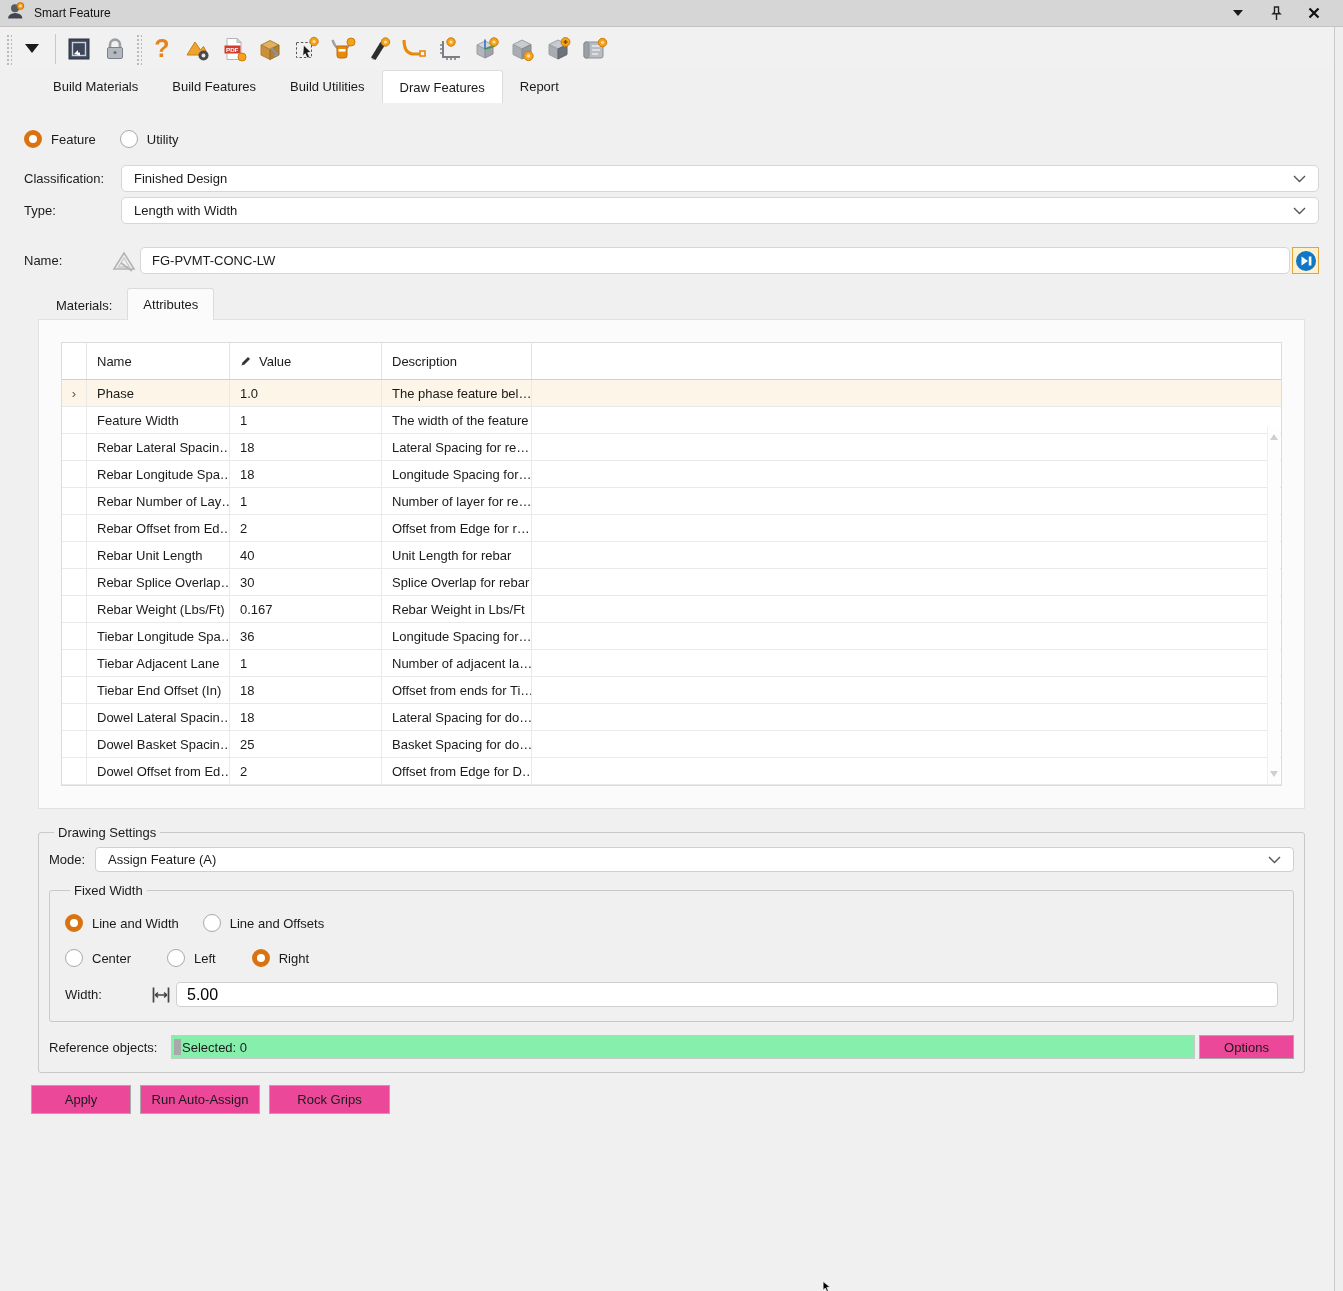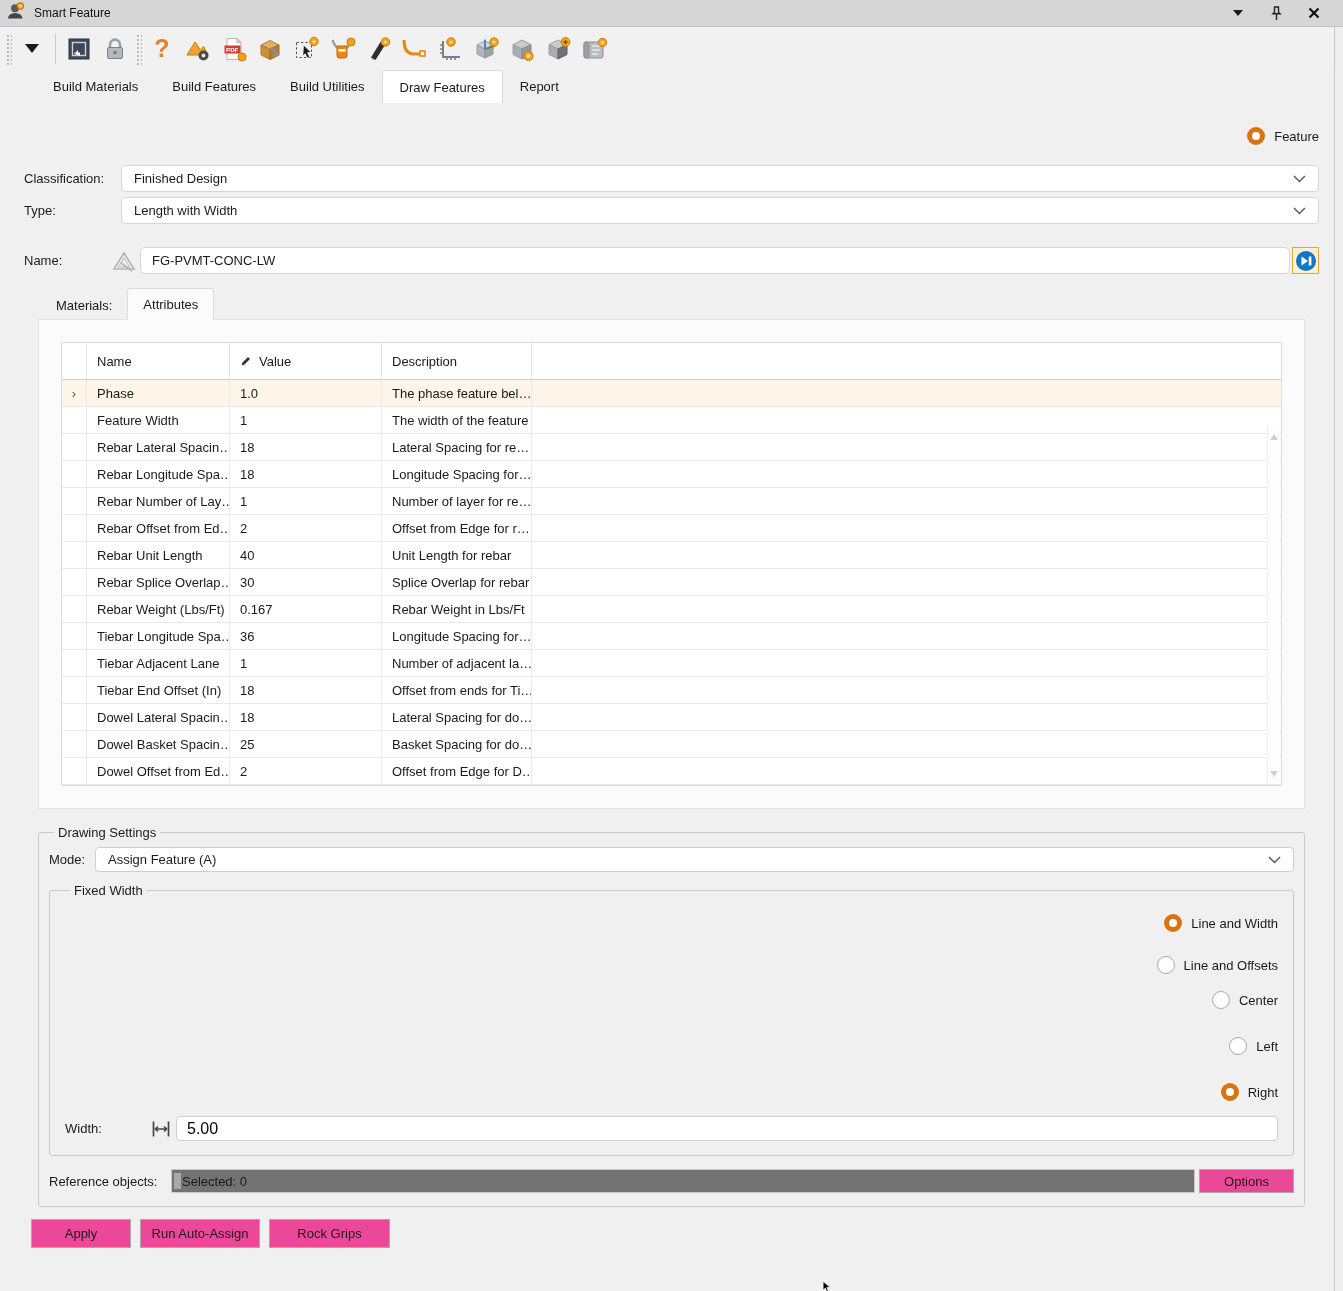--- a/index.html
+++ b/index.html
@@ -22,21 +22,21 @@
   .qmark{font-size:25px;font-weight:bold;color:#e8821e;line-height:1;}
 
   
   .tabstrip{display:flex;align-items:center;height:33px;padding-left:36px;}
   .tab{height:31px;display:flex;align-items:center;padding:0 17px;font-size:13px;color:#1a1a1a;cursor:default;}
   .tab.active{height:33px;background:#fff;border:1px solid #dcdcdc;border-bottom:none;border-radius:3px 3px 0 0;}
 
   .content{padding:0 24px;}
 
   
-  .radio-row{display:flex;align-items:flex-end;gap:24px;flex-direction:column;}
+  .radio-row{display:flex;align-items:center;gap:24px;}
   .radio-opt{display:flex;align-items:center;gap:9px;cursor:default;}
   .radio{width:18px;height:18px;border-radius:50%;background:#fff;border:1px solid #a9a9a9;flex:none;}
   .radio.on{border:5px solid #d9730f;}
   .row-feature{margin-top:24px;height:24px;}
 
   
   .frow{display:flex;align-items:center;margin-top:5px;}
   .frow .flabel{width:97px;flex:none;}
   .frow.first{margin-top:14px;}
   .dropdown{flex:1;height:27px;background:#fff;border:1px solid #d6d6d6;border-radius:5px;display:flex;align-items:center;padding:0 12px;cursor:default;}
@@ -76,28 +76,28 @@
 
   
   fieldset{border:1px solid #c9c9c9;border-radius:3px;}
   legend{font-size:13px;color:#1a1a1a;padding:0 4px;margin-left:5px;}
   .ds{margin:16px 14px 0 14px;padding:3px 10px 13px 10px;}
   .mode-row{display:flex;align-items:center;margin-top:4px;}
   .mode-row .flabel{width:46px;flex:none;}
   .dropdown.small{height:25px;border-radius:4px;border-color:#cfcfcf;}
   .fw{margin:11px 0 0 0;padding:8px 15px 14px 15px;}
   .fw-row1{margin-top:8px;}
-  .fw-row2{margin-top:17px;gap:28px;}
+  .fw-row2{margin-top:17px;gap:36px;}
   .width-row{display:flex;align-items:center;margin-top:15px;}
   .width-row .flabel{width:85px;flex:none;}
   .width-ic{width:26px;flex:none;display:flex;align-items:center;}
   .width-input{flex:1;height:25px;background:#fff;border:1px solid #cfcfcf;border-radius:4px;padding:0 10px;font-family:"Liberation Sans",sans-serif;font-size:16px;outline:none;}
   .ref-row{display:flex;align-items:center;margin-top:13px;}
   .ref-row .flabel{width:122px;flex:none;}
-  .ref-input{flex:1;height:24px;background:#737373;border:1px solid #c9c9c9;display:flex;align-items:center;padding:0 2px;gap:1px;}
+  .ref-input{flex:1;height:24px;background:#86efac;border:1px solid #c9c9c9;display:flex;align-items:center;padding:0 2px;gap:1px;}
   .selblock{width:7px;height:16px;background:#a9a9a9;flex:none;}
   .btn{height:29px;background:#ec4899;border:1px solid #a9a9a9;font-family:"Liberation Sans",sans-serif;font-size:13px;color:#1a1a1a;cursor:default;}
   .options-btn{width:95px;height:24px;margin-left:4px;flex:none;}
   .actions{display:flex;gap:9px;margin:12px 0 0 7px;}
   .btn.apply{width:100px;}
   .btn.raa{width:120px;}
   .btn.rock{width:121px;}
 
   .right-strip{position:absolute;top:27px;right:0;width:9px;height:1264px;background:#eeeeee;border-left:1px solid #c9c9c9;}
   .cursor{position:absolute;left:820px;top:1280px;}

